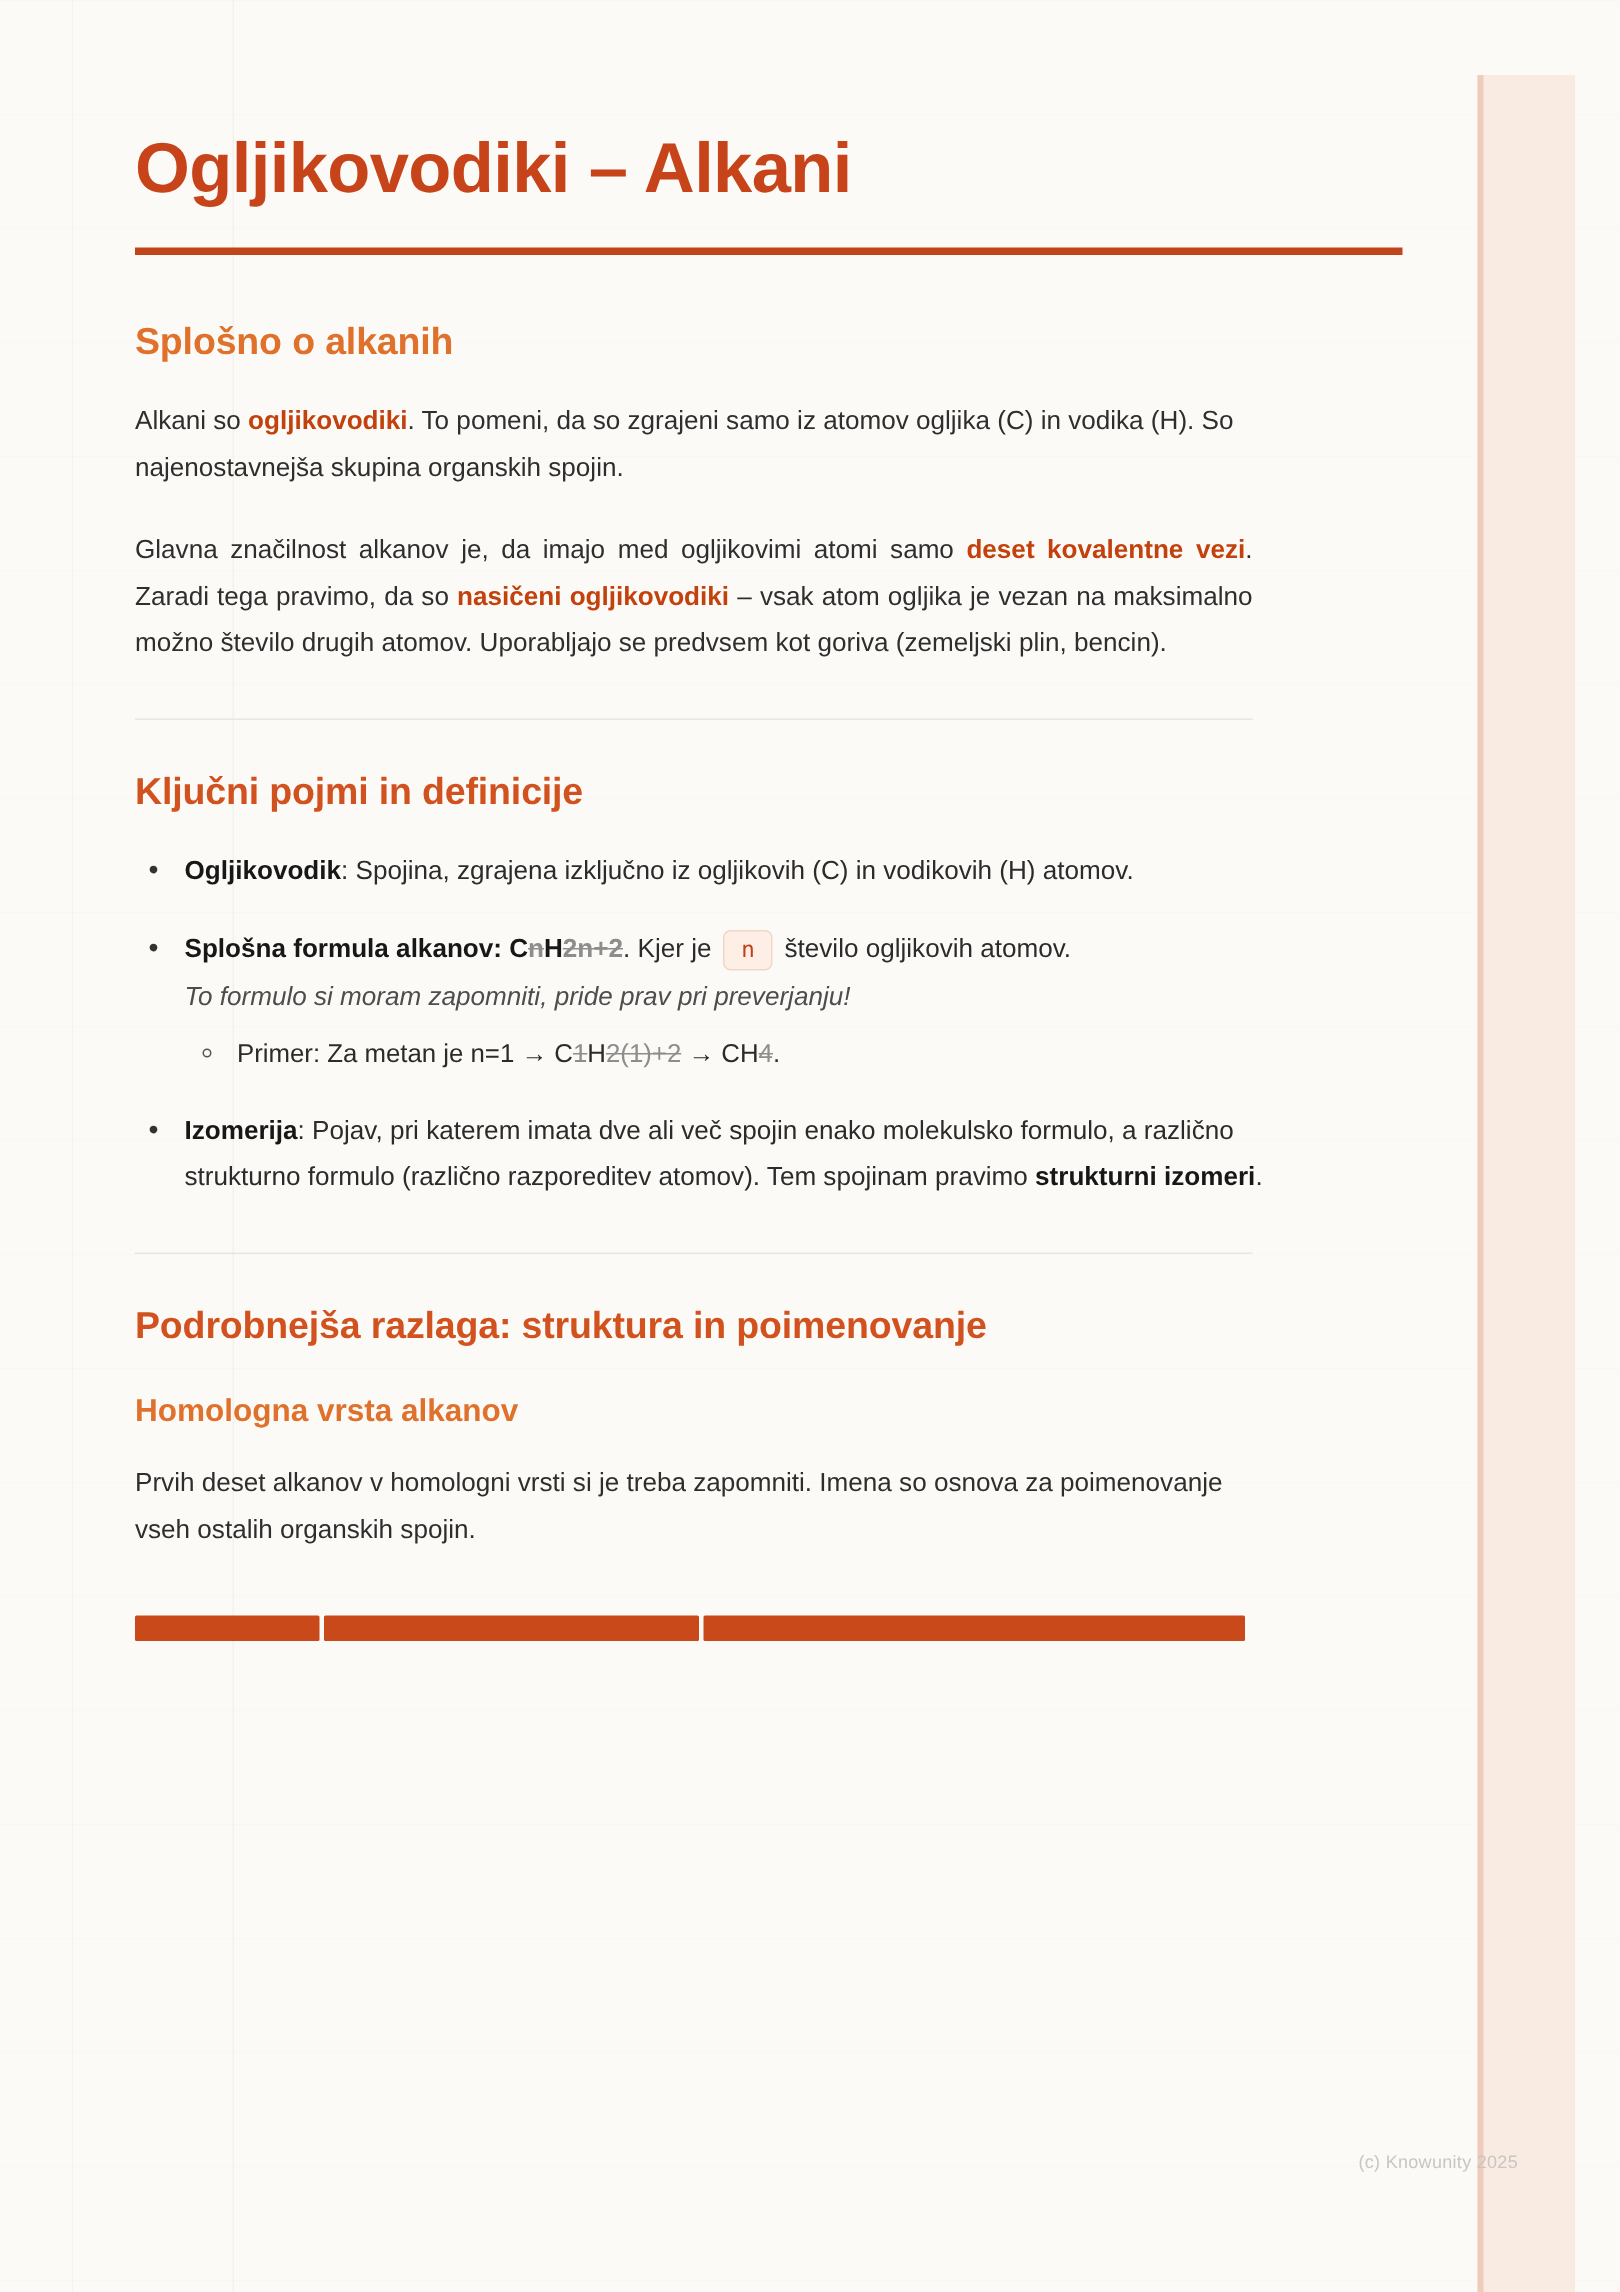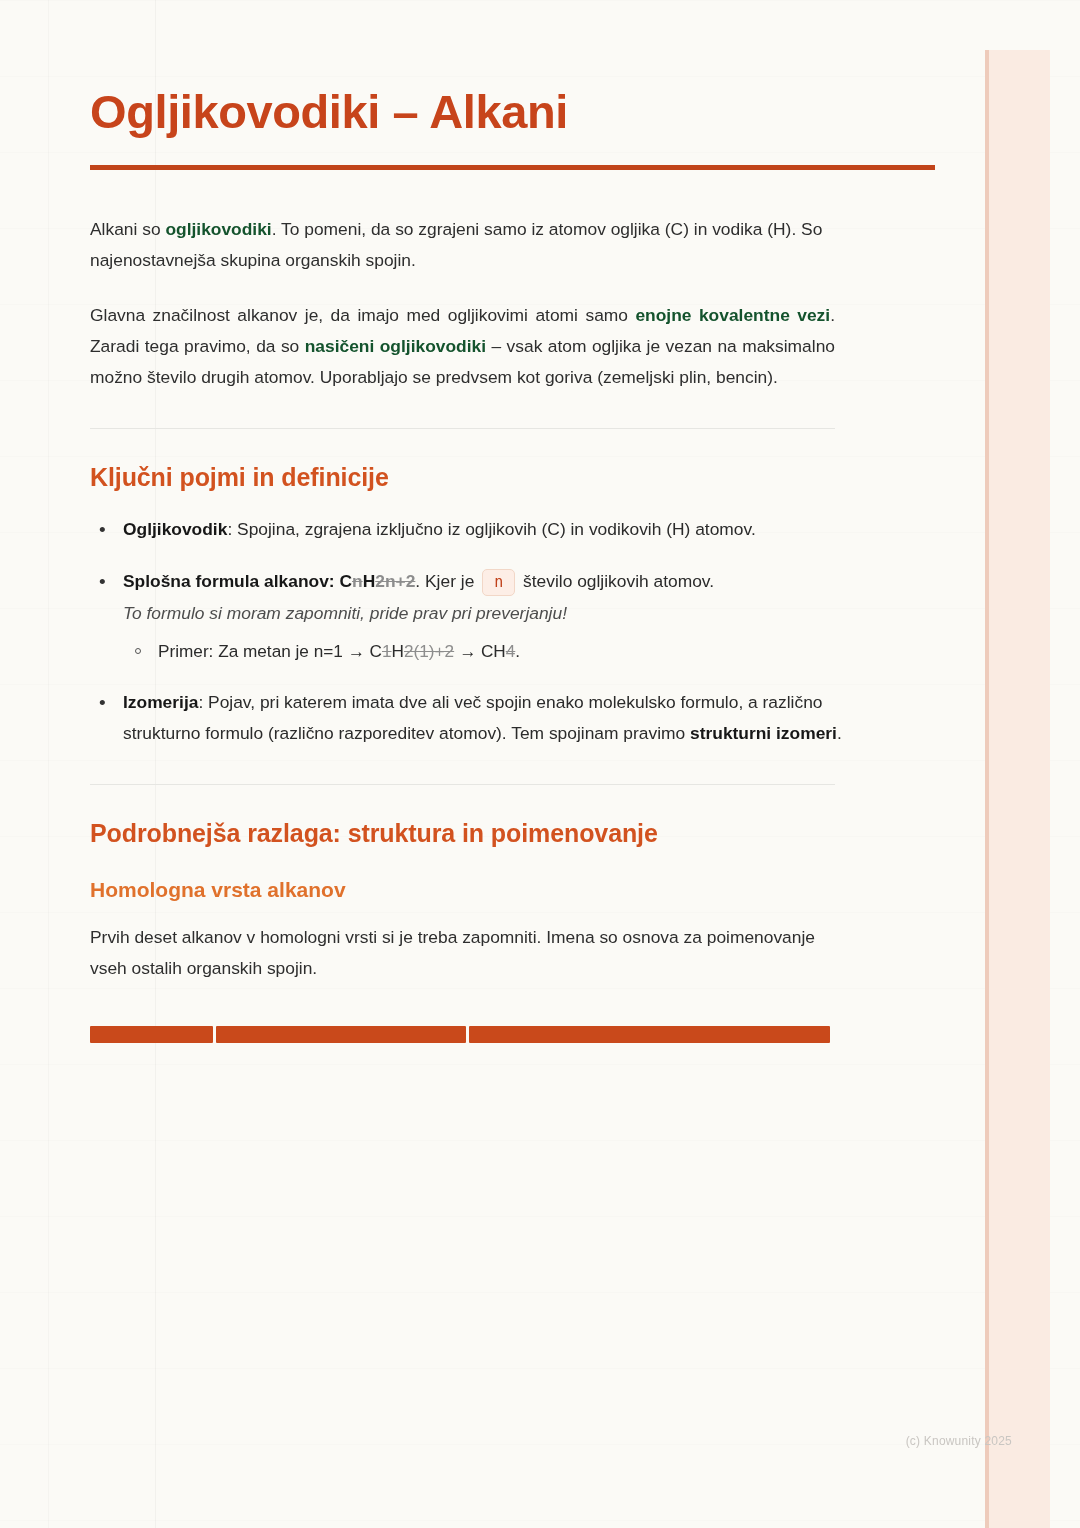--- a/index.html
+++ b/index.html
@@ -98,21 +98,21 @@
   }
 
   p.body {
     font-size: 17.4px;
     line-height: 1.78;
     margin: 0 0 24px 0;
     max-width: 745px;
     color: #2e2e2e;
   }
   p.body.justify { text-align: justify; }
-  p.body b { font-weight: 700; color: #14532d; }
+  p.body b { font-weight: 700; color: #c2410c; }
 
   hr.divider {
     border: 0;
     border-top: 1px solid #e6e6e2;
     margin: 36px 0 34px 0;
     width: 745px;
   }
 
   ul.keylist {
     list-style: none;
@@ -223,27 +223,28 @@
 
 <div class="paper-texture"></div>
 <div class="margin-line"></div>
 <div class="right-stripe"></div>
 
 <div class="page">
 
   <h1 class="doc-title">Ogljikovodiki – Alkani</h1>
   <div class="title-rule"></div>
 
+  <h2 class="section-title">Splošno o alkanih</h2>
 
   <p class="body">
     <span>Alkani so </span><b>ogljikovodiki</b><span>. To pomeni, da so zgrajeni samo iz atomov ogljika (C) in vodika (H). So najenostavnejša skupina organskih spojin.</span>
   </p>
 
   <p class="body justify">
-    <span>Glavna značilnost alkanov je, da imajo med ogljikovimi atomi samo </span><b>enojne kovalentne vezi</b><span>. Zaradi tega pravimo, da so </span><b>nasičeni ogljikovodiki</b><span> – vsak atom ogljika je vezan na maksimalno možno število drugih atomov. Uporabljajo se predvsem kot goriva (zemeljski plin, bencin).</span>
+    <span>Glavna značilnost alkanov je, da imajo med ogljikovimi atomi samo </span><b>deset kovalentne vezi</b><span>. Zaradi tega pravimo, da so </span><b>nasičeni ogljikovodiki</b><span> – vsak atom ogljika je vezan na maksimalno možno število drugih atomov. Uporabljajo se predvsem kot goriva (zemeljski plin, bencin).</span>
   </p>
 
   <hr class="divider">
 
   <h2 class="section-title strong">Ključni pojmi in definicije</h2>
 
   <ul class="keylist">
 
     <li>
       <b>Ogljikovodik</b><span>: Spojina, zgrajena izključno iz ogljikovih (C) in vodikovih (H) atomov.</span>

